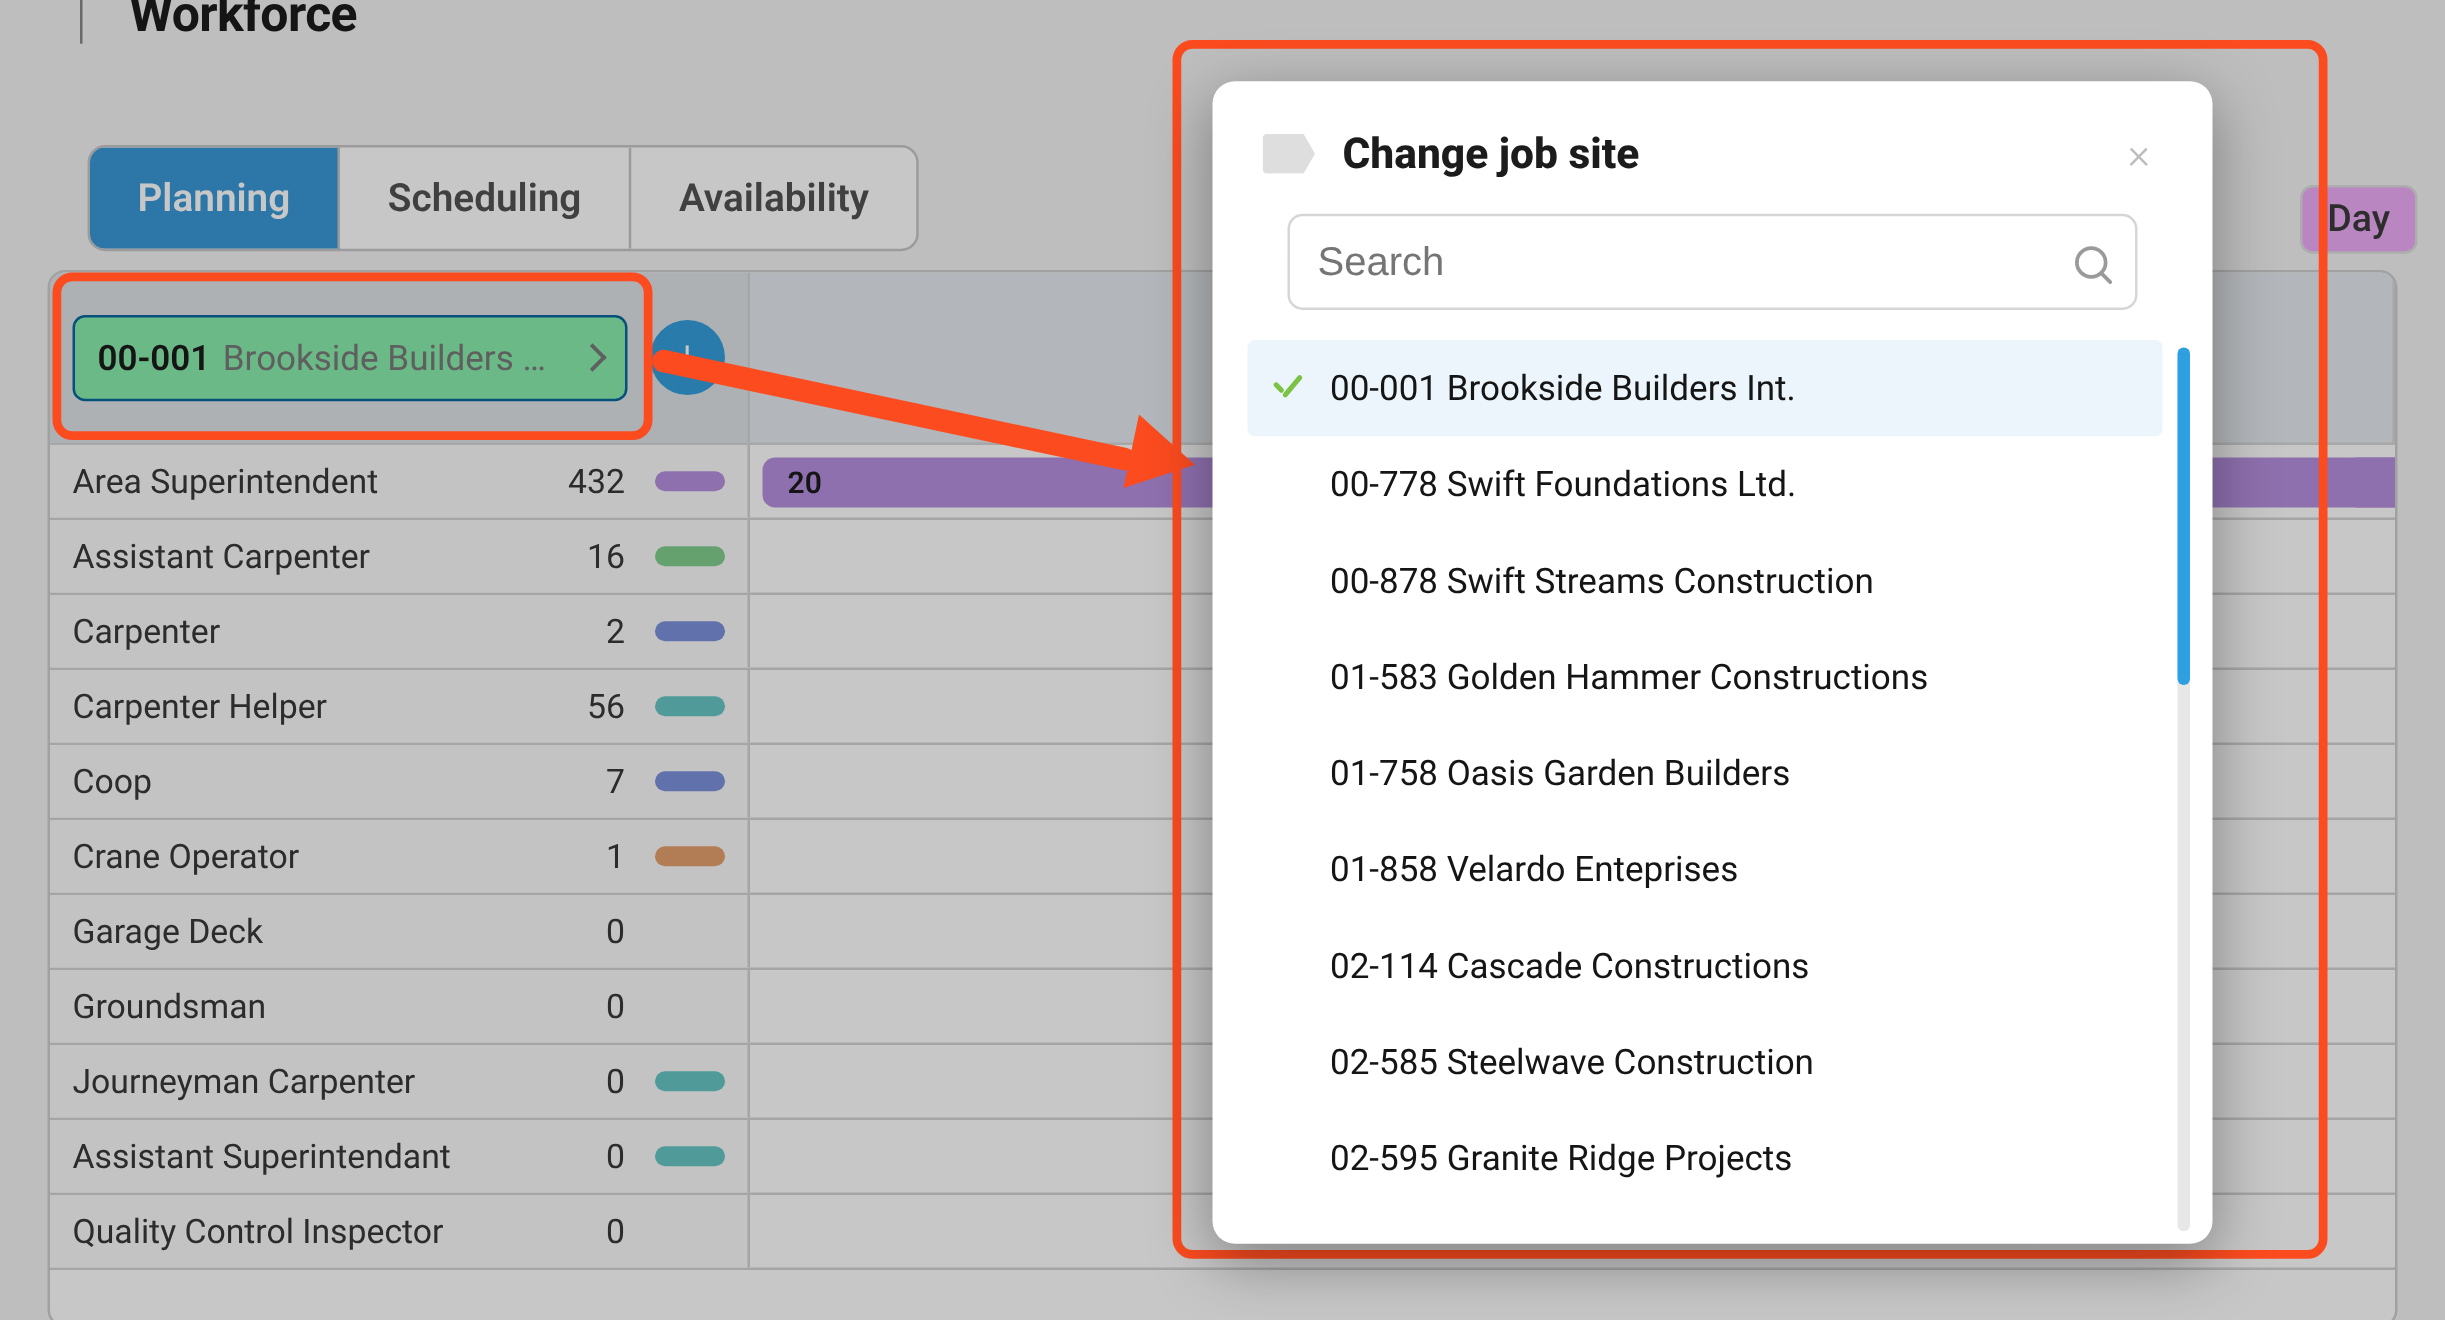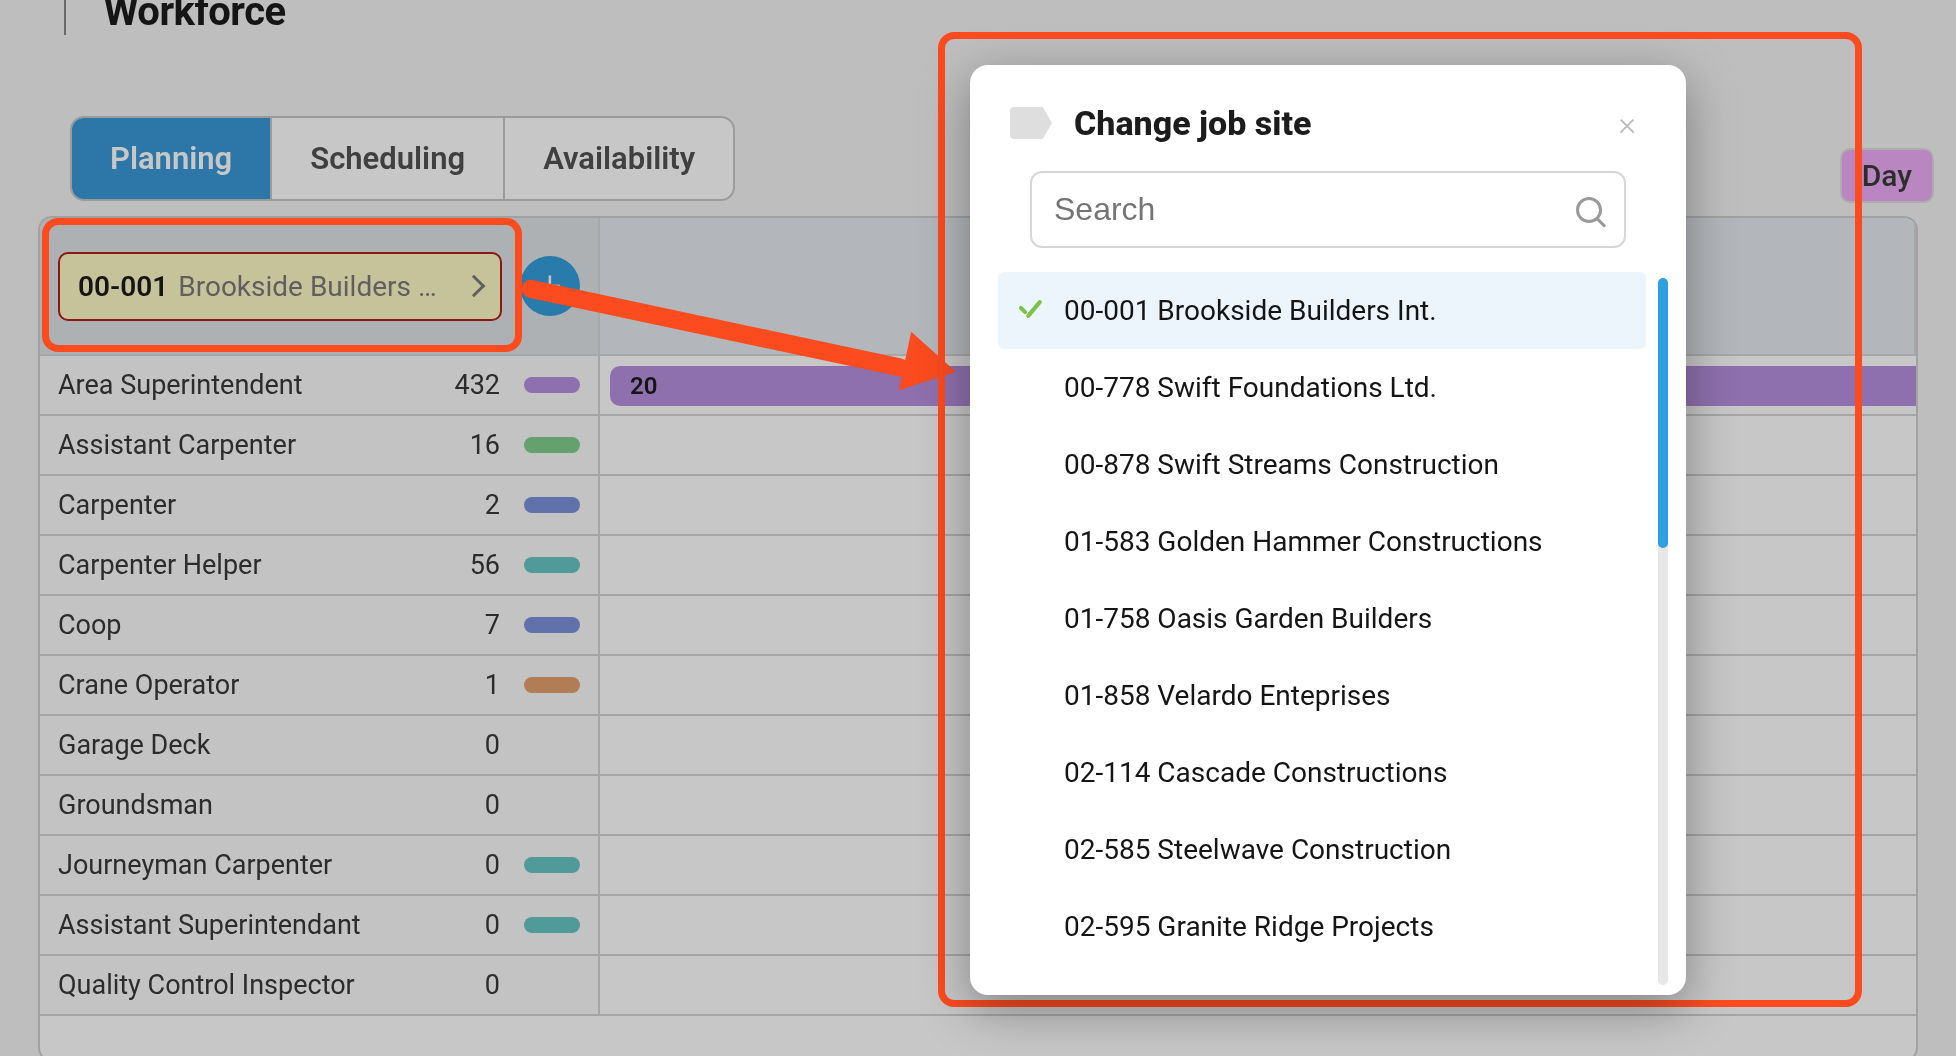--- a/index.html
+++ b/index.html
@@ -56,21 +56,21 @@
     height: 138px;
     background:#e5eaef;
   }
   .selector-wrap {
     width: 560px; display:flex; align-items:center; padding: 0 18px;
     border-right: 2px solid #d6d6d6;
     background:#dfe3e7;
     gap: 18px;
   }
   .job-selector {
-    flex:1; background:#fef9c3; border:2px solid #b91c1c; border-radius:10px;
+    flex:1; background:#86efac; border:2px solid #0369a1; border-radius:10px;
     display:flex; align-items:center; padding: 16px 18px; gap: 10px;
     font-size: 28px; color:#2a2a2a;
   }
   .job-selector .code { color:#1b1b1b; font-weight:600; }
   .job-selector .name { color:#7a7a7a; white-space:nowrap; overflow:hidden; text-overflow:ellipsis; flex:1; }
   .chevron-right { width:16px; height:16px; border-right:3px solid #7a7a7a; border-top:3px solid #7a7a7a; transform: rotate(45deg); }
   .add-btn {
     width:60px; height:60px; border-radius:50%; background:#2e9fe0; color:#fff;
     display:flex; align-items:center; justify-content:center; font-size:40px; font-weight:300;
   }
@@ -119,21 +119,21 @@
   .arrow-head {
     position:absolute; width:0; height:0;
     border-left: 52px solid #fb4b1f;
     border-top: 30px solid transparent;
     border-bottom: 30px solid transparent;
     transform-origin: left center;
   }
 
   
   .modal {
-    position:absolute; left:970px; top:65px; width:716px; height:930px;
+    position:absolute; left:970px; top:65px; width:800px; height:930px;
     background:#fff; border-radius:18px; box-shadow: 0 14px 50px rgba(0,0,0,0.35);
     z-index:10; display:flex; flex-direction:column;
     overflow:hidden;
   }
   .modal-head {
     display:flex; align-items:center; gap:22px; padding: 34px 40px 24px 40px;
   }
   .tag-icon { width:42px; height:32px; background:#dedede; border-radius:4px; clip-path: polygon(0 0, 78% 0, 100% 50%, 78% 100%, 0 100%); }
   .modal-title { font-size:34px; font-weight:800; color:#1c1c1c; flex:1; }
   .close-x { font-size:34px; color:#bcbcbc; font-weight:300; padding:4px 10px; }

